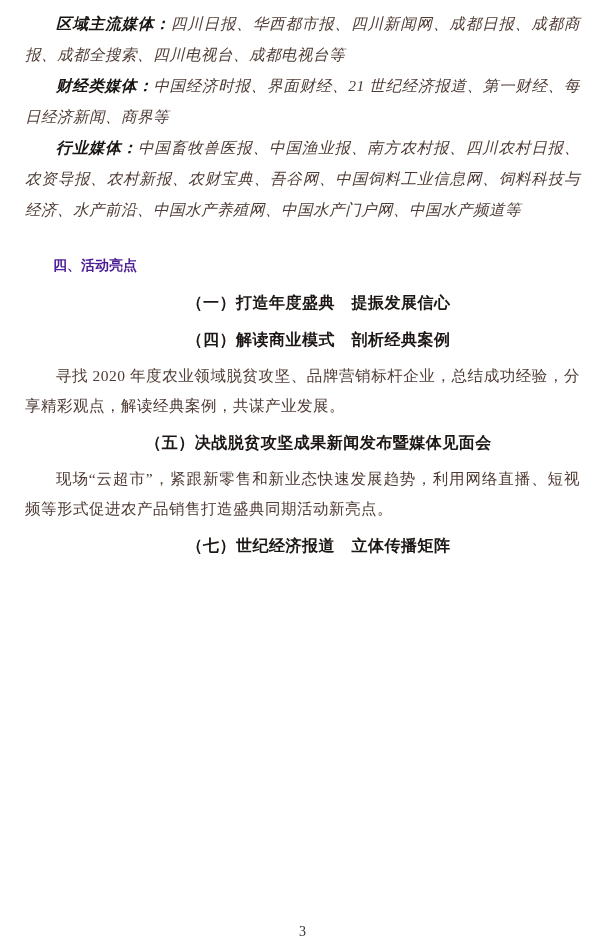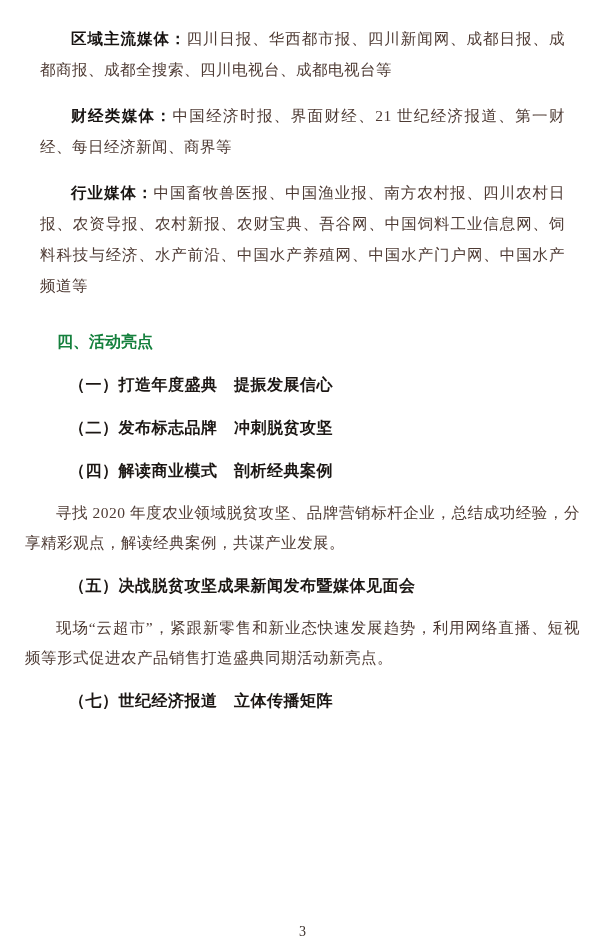--- a/index.html
+++ b/index.html
@@ -17,46 +17,48 @@
     box-sizing: border-box;
     padding: 8px 25px 0 25px;
   }
   .media-para {
     font-size: 15.5px;
     line-height: 31px;
     color: #4d3a33;
     text-align: justify;
     text-justify: inter-ideograph;
     text-indent: 2em;
-    margin: 15px;
+    margin: 0;
     letter-spacing: 0.5px;
+    font-style: italic;
   }
   .media-label {
     font-weight: bold;
     color: #181412;
     font-family: "Liberation Serif", serif;
   }
   .section-title {
     font-family: "Liberation Sans", sans-serif;
     font-weight: bold;
-    font-size: 16px;
+    font-size: 14px;
     line-height: 31px;
-    color: #15803d;
+    color: #4c1d95;
     text-indent: 2em;
     margin: 25px 0 0 0;
   }
   .item-heading {
     font-family: "Liberation Serif", serif;
     font-weight: bold;
     font-size: 16px;
     line-height: 31px;
     color: #1c1714;
     text-indent: 2em;
-    margin: 12px;
+    margin: 6px;
     letter-spacing: 0.5px;
+    text-align: center;
   }
   .item-body {
     font-size: 15.5px;
     line-height: 30px;
     color: #4d3a33;
     text-align: justify;
     text-justify: inter-ideograph;
     text-indent: 2em;
     margin: 0;
     letter-spacing: 0.5px;
@@ -80,21 +82,20 @@
   <p class="media-para"><span class="media-label">区域主流媒体：</span><span>四川日报、华西都市报、四川新闻网、成都日报、成都商报、成都全搜索、四川电视台、成都电视台等</span></p>
 
   <p class="media-para"><span class="media-label">财经类媒体：</span><span>中国经济时报、界面财经、21 世纪经济报道、第一财经、每日经济新闻、商界等</span></p>
 
   <p class="media-para"><span class="media-label">行业媒体：</span><span>中国畜牧兽医报、中国渔业报、南方农村报、四川农村日报、农资导报、农村新报、农财宝典、吾谷网、中国饲料工业信息网、饲料科技与经济、水产前沿、中国水产养殖网、中国水产门户网、中国水产频道等</span></p>
 
   <h2 class="section-title">四、活动亮点</h2>
 
   <h3 class="item-heading">（一）打造年度盛典　提振发展信心</h3>
 
-  <h3 class="item-heading">（二）发布标志品牌　冲刺脱贫攻坚</h3>
 
 
   <h3 class="item-heading">（四）解读商业模式　剖析经典案例</h3>
   <p class="item-body">寻找 2020 年度农业领域脱贫攻坚、品牌营销标杆企业，总结成功经验，分享精彩观点，解读经典案例，共谋产业发展。</p>
 
   <h3 class="item-heading">（五）决战脱贫攻坚成果新闻发布暨媒体见面会</h3>
 
   <p class="item-body">现场“云超市”，紧跟新零售和新业态快速发展趋势，利用网络直播、短视频等形式促进农产品销售打造盛典同期活动新亮点。</p>
 
   <h3 class="item-heading">（七）世纪经济报道　立体传播矩阵</h3>

